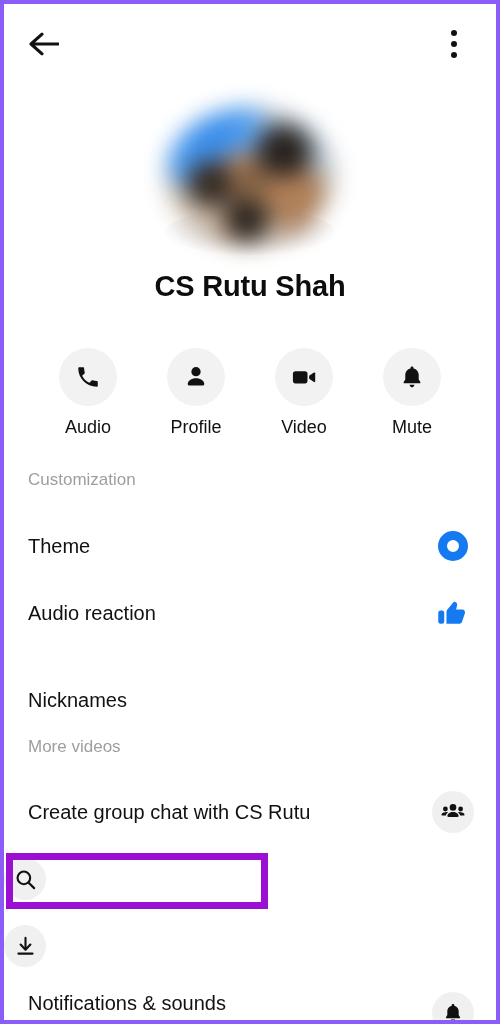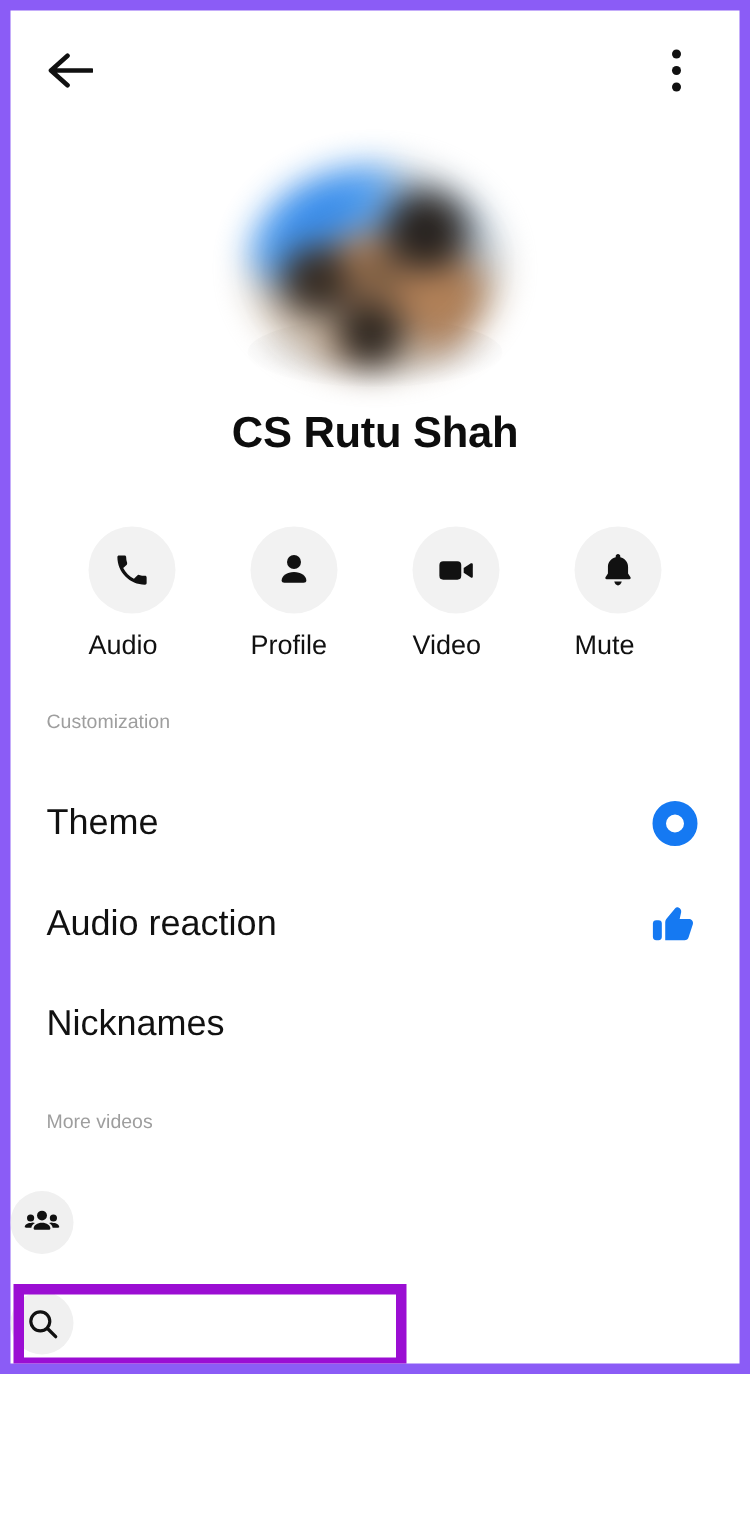--- a/index.html
+++ b/index.html
@@ -7,24 +7,24 @@
     padding: 0;
     background: #ffffff;
   }
   body {
     font-family: "Liberation Sans", sans-serif;
     -webkit-font-smoothing: antialiased;
   }
   #screen {
     position: relative;
     width: 500px;
-    height: 916px;
+    height: 1024px;
     background: #ffffff;
     box-sizing: border-box;
-    border: 7px solid #8b5cf6;
+    border: 4px solid #8b5cf6;
     overflow: hidden;
   }
 
   
   .topbar {
     position: absolute;
     top: 0; left: 0; right: 0;
     height: 76px;
   }
   .back-btn {
@@ -177,21 +177,21 @@
     top: 344px;
     left: 0; right: 0;
     display: flex;
     justify-content: center;
     gap: 50px;
   }
   .action {
     width: 58px;
     display: flex;
     flex-direction: column;
-    align-items: flex-start;
+    align-items: center;
     cursor: pointer;
   }
   .action-circle {
     width: 58px;
     height: 58px;
     border-radius: 50%;
     background: #f2f2f2;
     display: flex;
     align-items: center;
     justify-content: center;
@@ -200,40 +200,40 @@
     margin-top: 11px;
     font-size: 18px;
     color: #111111;
     white-space: nowrap;
   }
 
   
   .section-head {
     position: absolute;
     left: 24px;
-    font-size: 13px;
+    font-size: 17px;
     color: #9e9e9e;
   }
   .row {
     position: absolute;
     left: 0; right: 0;
     height: 58px;
     display: flex;
     align-items: center;
     cursor: pointer;
   }
   .row-label-box {
     margin-left: 24px;
     flex: 1;
     display: flex;
     flex-direction: column;
     justify-content: center;
   }
   .row-label {
-    font-size: 24px;
+    font-size: 20px;
     color: #111111;
     line-height: 1.15;
   }
   .row-sub {
     font-size: 15px;
     color: #9e9e9e;
     margin-top: 3px;
   }
   .row-right {
     margin-right: 22px;
@@ -374,30 +374,33 @@
     <div class="row-right">
       <div class="bare-icon">
         <svg width="34" height="34" viewBox="0 0 24 24">
           <rect x="1.6" y="10.2" width="4.2" height="9.4" rx="1.6" fill="#1579f2"></rect>
           <path fill="#1579f2" d="M7.4 19.6h9.1c.9 0 1.7-.6 1.9-1.4l2-6.1c.4-1.2-.5-2.5-1.8-2.5h-4.4l.7-3.1c.2-1-.3-2-1.3-2.3-.6-.2-1.2 0-1.6.5l-4.1 5c-.3.4-.5.9-.5 1.4v8.5z"></path>
         </svg>
       </div>
     </div>
   </div>
 
-  <div class="row" style="top:647px">
+  <div class="row" style="top:667px">
     <div class="row-label-box">
       <div class="row-label">Nicknames</div>
     </div>
     <div class="row-right"></div>
   </div>
 
   <div class="section-head" style="top:733px">More videos</div>
 
   <div class="row" style="top:779px">
+    <div class="row-label-box">
+      <div class="row-label">Create group chat with CS Rutu</div>
+    </div>
     <div class="row-right">
       <div class="row-icon-circle">
         <svg width="24" height="24" viewBox="0 0 24 24">
           <circle cx="12" cy="7.4" r="3.3" fill="#111111"></circle>
           <path fill="#111111" d="M12 12.1c-3.1 0-5.6 1.8-5.6 3.9 0 .6.5.9 1.2.9h8.8c.7 0 1.2-.3 1.2-.9 0-2.1-2.5-3.9-5.6-3.9z"></path>
           <circle cx="4.4" cy="9" r="2.4" fill="#111111"></circle>
           <path fill="#111111" d="M4.4 12.3c-2.2 0-3.9 1.2-3.9 2.6 0 .4.3.6.8.6h3.6c.2-1.3 1.1-2.5 2.4-3.2-.8-.4-1.8-.6-2.9 0z"></path>
           <circle cx="19.6" cy="9" r="2.4" fill="#111111"></circle>
           <path fill="#111111" d="M19.6 12.3c2.2 0 3.9 1.2 3.9 2.6 0 .4-.3.6-.8.6h-3.6c-.2-1.3-1.1-2.5-2.4-3.2.8-.4 1.8-.6 2.9 0z"></path>
         </svg>
@@ -423,20 +426,21 @@
           <path d="M12 3 L12 14.6" stroke="#111111" stroke-width="2.2" stroke-linecap="round"></path>
           <path d="M6.9 10 L12 15.3 L17.1 10" stroke="#111111" stroke-width="2.2" fill="none" stroke-linecap="round" stroke-linejoin="round"></path>
           <path d="M4.6 19.4 L19.4 19.4" stroke="#111111" stroke-width="2.2" stroke-linecap="round"></path>
         </svg>
       </div>
     </div>
   </div>
 
   <div class="row" style="top:980px">
     <div class="row-label-box">
+      <div class="row-label">Notifications &amp; sounds</div>
       <div class="row-sub">On</div>
     </div>
     <div class="row-right">
       <div class="row-icon-circle">
         <svg width="22" height="22" viewBox="0 0 24 24">
           <path fill="#111111" d="M12 2.2c-.8 0-1.4.6-1.4 1.4v.6C7.8 4.8 5.8 7.2 5.8 10.1v4.1l-1.5 2.3c-.3.5 0 1.2.7 1.2h14c.7 0 1-.7.7-1.2l-1.5-2.3v-4.1c0-2.9-2-5.3-4.8-5.9v-.6c0-.8-.6-1.4-1.4-1.4z"></path>
           <path fill="#111111" d="M9.7 19.1c.3 1.4 1.2 2.4 2.3 2.4s2-1 2.3-2.4H9.7z"></path>
         </svg>
       </div>
     </div>

